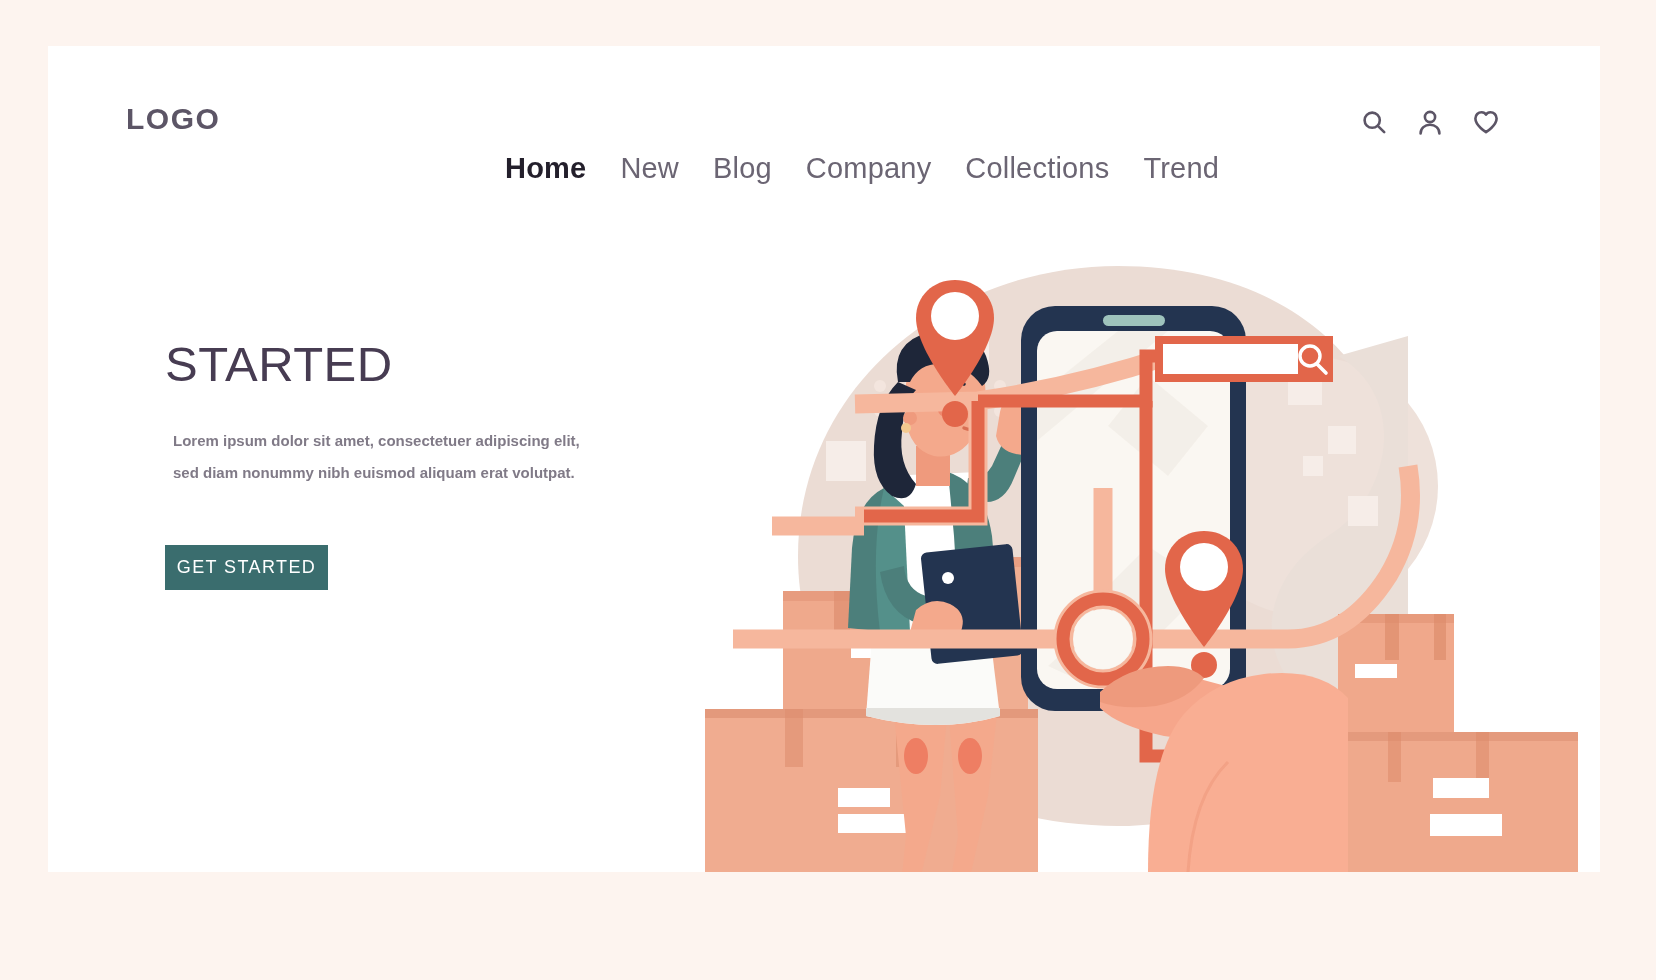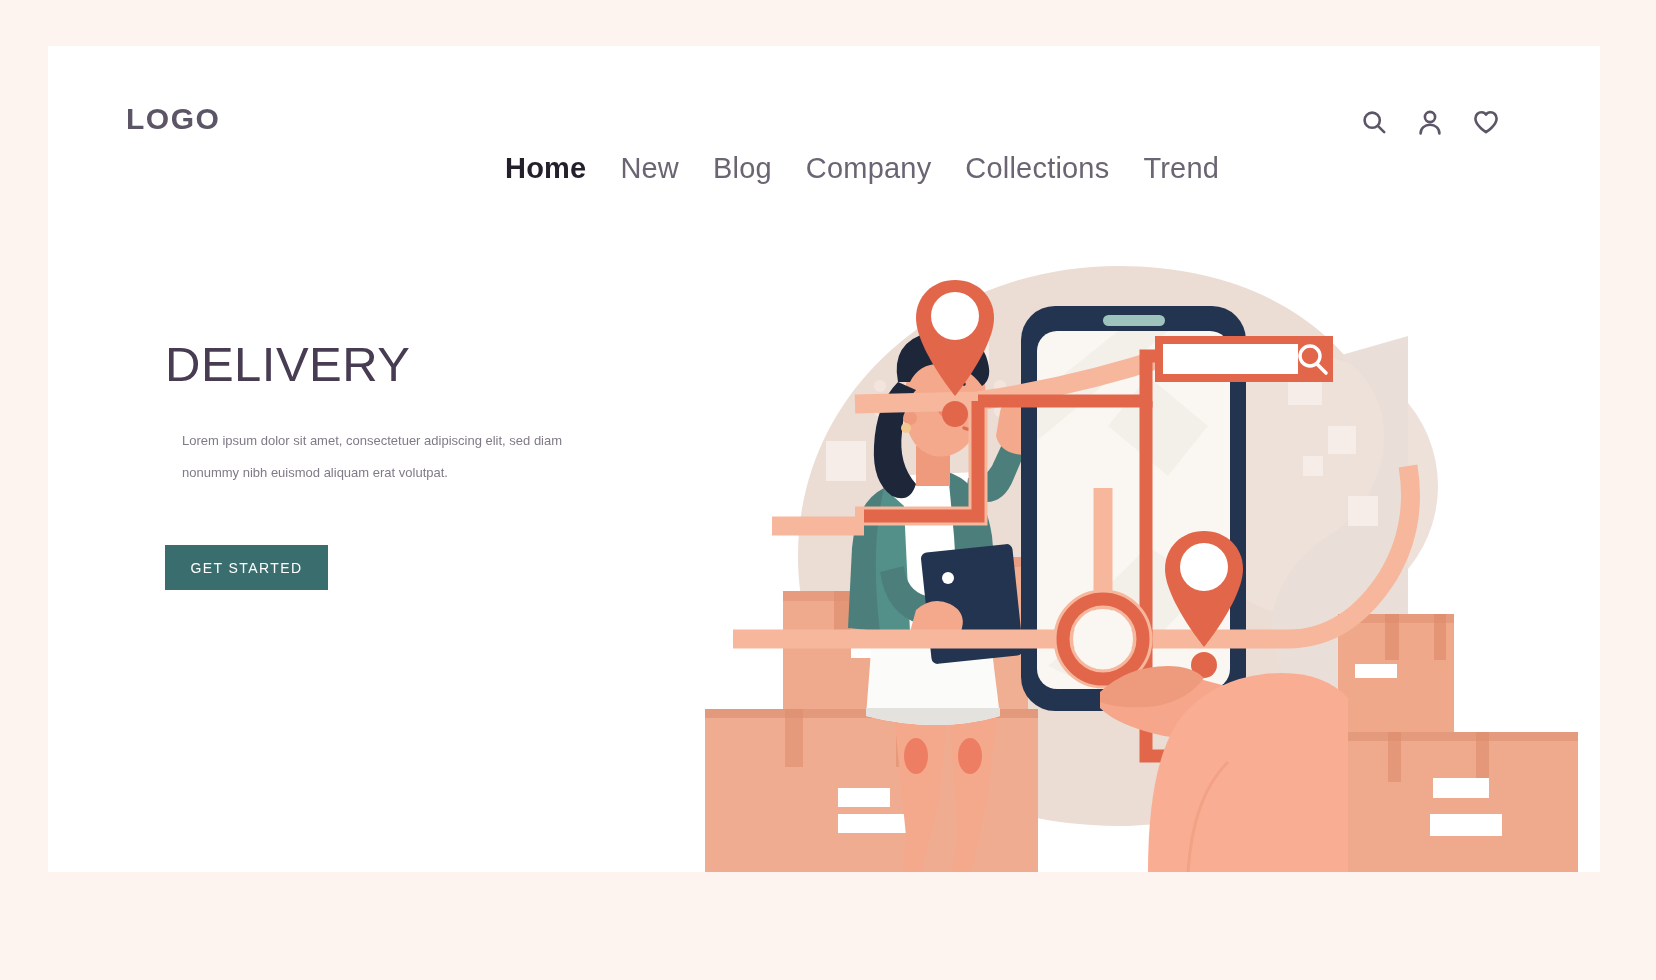--- a/index.html
+++ b/index.html
@@ -44,28 +44,28 @@
   .hicon{width:28px;height:28px;cursor:pointer;display:block;}
   .hicon svg{display:block;}
 
   
   .hero-copy{position:absolute;left:117px;top:285px;width:520px;}
   .hero-title{
     font-size:49px;line-height:67px;color:#473C52;
     letter-spacing:.5px;font-weight:normal;margin:0;
   }
   .hero-sub{
-    margin:27px 0 0 17px;width:430px;
-    font-size:13px;line-height:32px;color:#807A87;
+    margin:27px 0 0 8px;width:430px;
+    font-size:15px;line-height:32px;color:#807A87;font-weight:bold;
   }
   .cta{
     position:absolute;left:117px;top:499px;
     width:163px;height:45px;
     background:#3A6D6E;border:none;
-    color:#FFFFFF;font-size:14px;letter-spacing:1.4px;
+    color:#FFFFFF;font-size:18px;letter-spacing:1.4px;
     font-family:"Liberation Sans", sans-serif;
     cursor:pointer;
   }
 
   
   .illus{
     position:absolute;left:600px;top:150px;width:952px;height:676px;
     overflow:hidden;
   }
   .illus svg{display:block;}
@@ -105,21 +105,21 @@
         <span class="hicon">
           <svg width="28" height="28" viewBox="0 0 28 28" fill="none">
             <path d="M14 24.2S3.4 17.6 3.4 10.6C3.4 6.9 6.2 4.2 9.6 4.2c2.2 0 3.7 1.1 4.4 2.4.7-1.3 2.2-2.4 4.4-2.4 3.4 0 6.2 2.7 6.2 6.4 0 7-10.6 13.6-10.6 13.6z" stroke="#5C5566" stroke-width="2.6" stroke-linejoin="round"></path>
           </svg>
         </span>
       </div>
     </div>
 
     <div class="hero-copy">
       <h1 class="hero-title">
-        <span>DELIVERY</span><br>
+        <span>STARTED</span><br>
       </h1>
       <p class="hero-sub">Lorem ipsum dolor sit amet, consectetuer adipiscing elit, sed diam nonummy nibh euismod aliquam erat volutpat.</p>
     </div>
     <button class="cta">GET STARTED</button>
 
     <div class="illus">
       <svg width="952" height="676" viewBox="0 0 952 676">
 
         <g>
           <path d="M150 360 C150 190 300 70 470 70 C650 70 760 180 760 340 C760 500 640 630 470 630 C300 630 150 530 150 360 Z" fill="#EBDCD4"></path>

